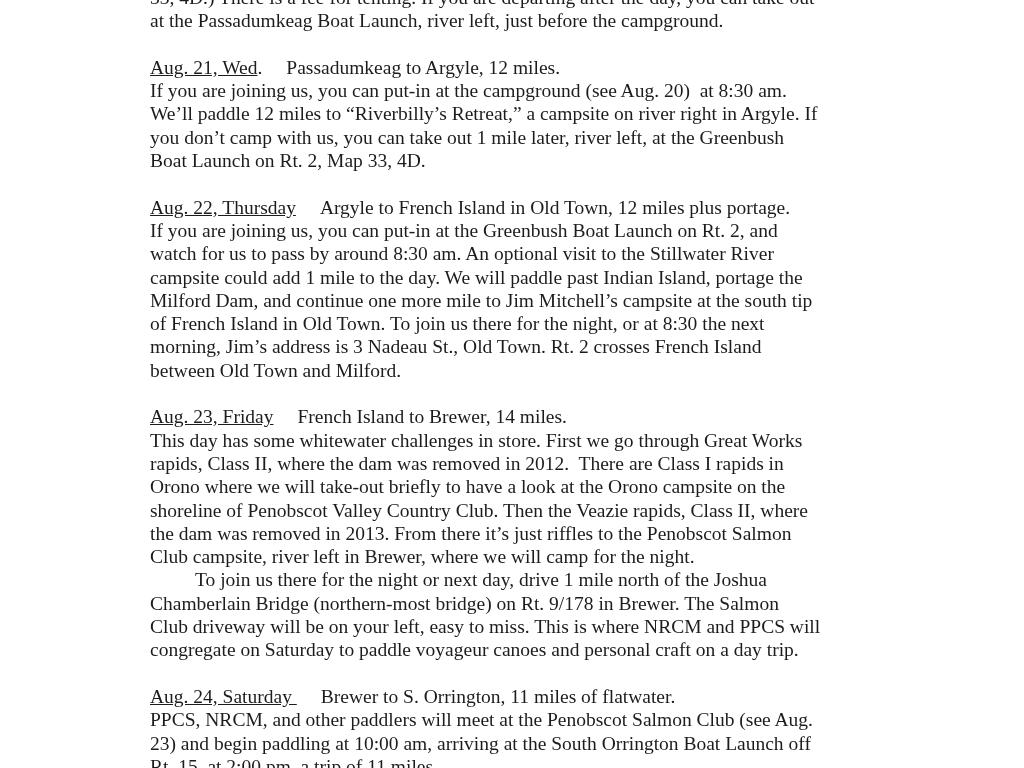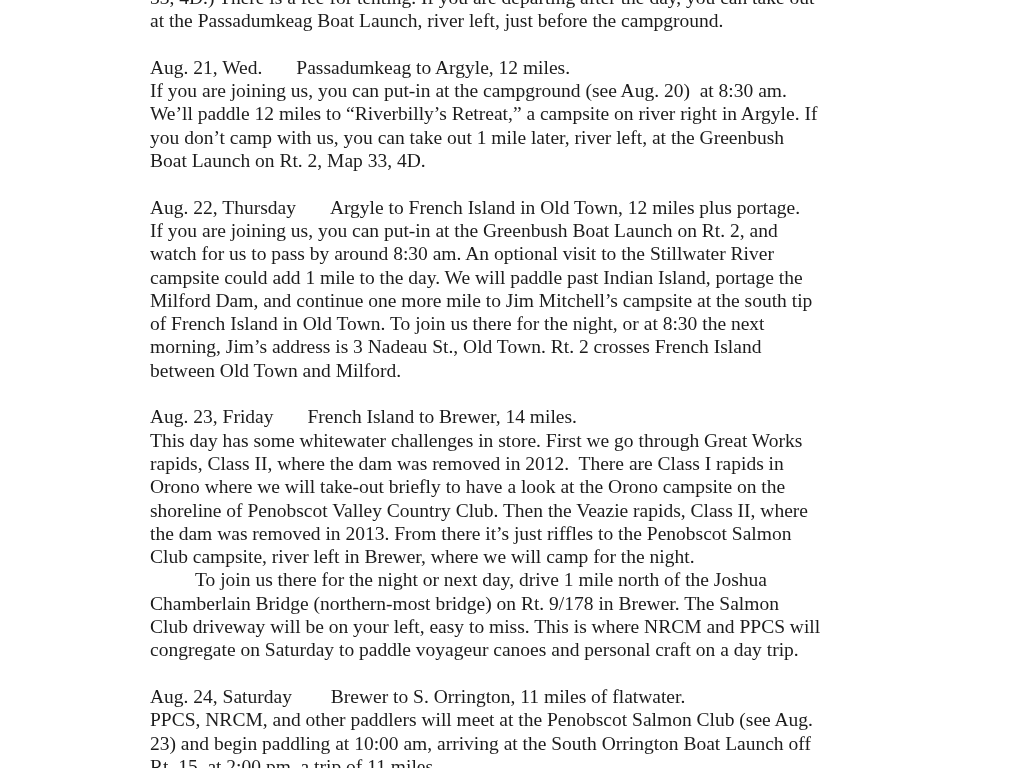--- a/index.html
+++ b/index.html
@@ -21,21 +21,22 @@
     color: #1c1c1c;
     white-space: pre;
   }
   .line {
     min-height: 23.3px;
   }
   .indent {
     padding-left: 45px;
   }
   .date-label {
+    text-decoration: underline;
   }
   .heading-title {
-    margin-left: 34px;
+    margin-left: 24px;
   }
 </style>
 </head>
 <body>
 
 <div class="page"><div class="line clipped-top">33, 4D.) There is a fee for tenting. If you are departing after the day, you can take out</div><div class="line plain">at the Passadumkeag Boat Launch, river left, just before the campground.</div><div class="line blank"></div><div class="line heading"><span class="date-label">Aug. 21, Wed</span><span class="punct">.</span><span class="heading-title">Passadumkeag to Argyle, 12 miles.</span></div><div class="line plain">If you are joining us, you can put-in at the campground (see Aug. 20)  at 8:30 am.</div><div class="line plain">We’ll paddle 12 miles to “Riverbilly’s Retreat,” a campsite on river right in Argyle. If</div><div class="line plain">you don’t camp with us, you can take out 1 mile later, river left, at the Greenbush</div><div class="line plain">Boat Launch on Rt. 2, Map 33, 4D.</div><div class="line blank"></div><div class="line heading"><span class="date-label">Aug. 22, Thursday</span><span class="punct"></span><span class="heading-title">Argyle to French Island in Old Town, 12 miles plus portage.</span></div><div class="line plain">If you are joining us, you can put-in at the Greenbush Boat Launch on Rt. 2, and</div><div class="line plain">watch for us to pass by around 8:30 am. An optional visit to the Stillwater River</div><div class="line plain">campsite could add 1 mile to the day. We will paddle past Indian Island, portage the</div><div class="line plain">Milford Dam, and continue one more mile to Jim Mitchell’s campsite at the south tip</div><div class="line plain">of French Island in Old Town. To join us there for the night, or at 8:30 the next</div><div class="line plain">morning, Jim’s address is 3 Nadeau St., Old Town. Rt. 2 crosses French Island</div><div class="line plain">between Old Town and Milford.</div><div class="line blank"></div><div class="line heading"><span class="date-label">Aug. 23, Friday</span><span class="punct"></span><span class="heading-title">French Island to Brewer, 14 miles.</span></div><div class="line plain">This day has some whitewater challenges in store. First we go through Great Works</div><div class="line plain">rapids, Class II, where the dam was removed in 2012.  There are Class I rapids in</div><div class="line plain">Orono where we will take-out briefly to have a look at the Orono campsite on the</div><div class="line plain">shoreline of Penobscot Valley Country Club. Then the Veazie rapids, Class II, where</div><div class="line plain">the dam was removed in 2013. From there it’s just riffles to the Penobscot Salmon</div><div class="line plain">Club campsite, river left in Brewer, where we will camp for the night.</div><div class="line plain indent">To join us there for the night or next day, drive 1 mile north of the Joshua</div><div class="line plain">Chamberlain Bridge (northern-most bridge) on Rt. 9/178 in Brewer. The Salmon</div><div class="line plain">Club driveway will be on your left, easy to miss. This is where NRCM and PPCS will</div><div class="line plain">congregate on Saturday to paddle voyageur canoes and personal craft on a day trip.</div><div class="line blank"></div><div class="line heading"><span class="date-label">Aug. 24, Saturday </span><span class="punct"></span><span class="heading-title">Brewer to S. Orrington, 11 miles of flatwater.</span></div><div class="line plain">PPCS, NRCM, and other paddlers will meet at the Penobscot Salmon Club (see Aug.</div><div class="line plain">23) and begin paddling at 10:00 am, arriving at the South Orrington Boat Launch off</div><div class="line clipped-bottom">Rt. 15, at 2:00 pm, a trip of 11 miles.</div></div>
 
 </body></html>

